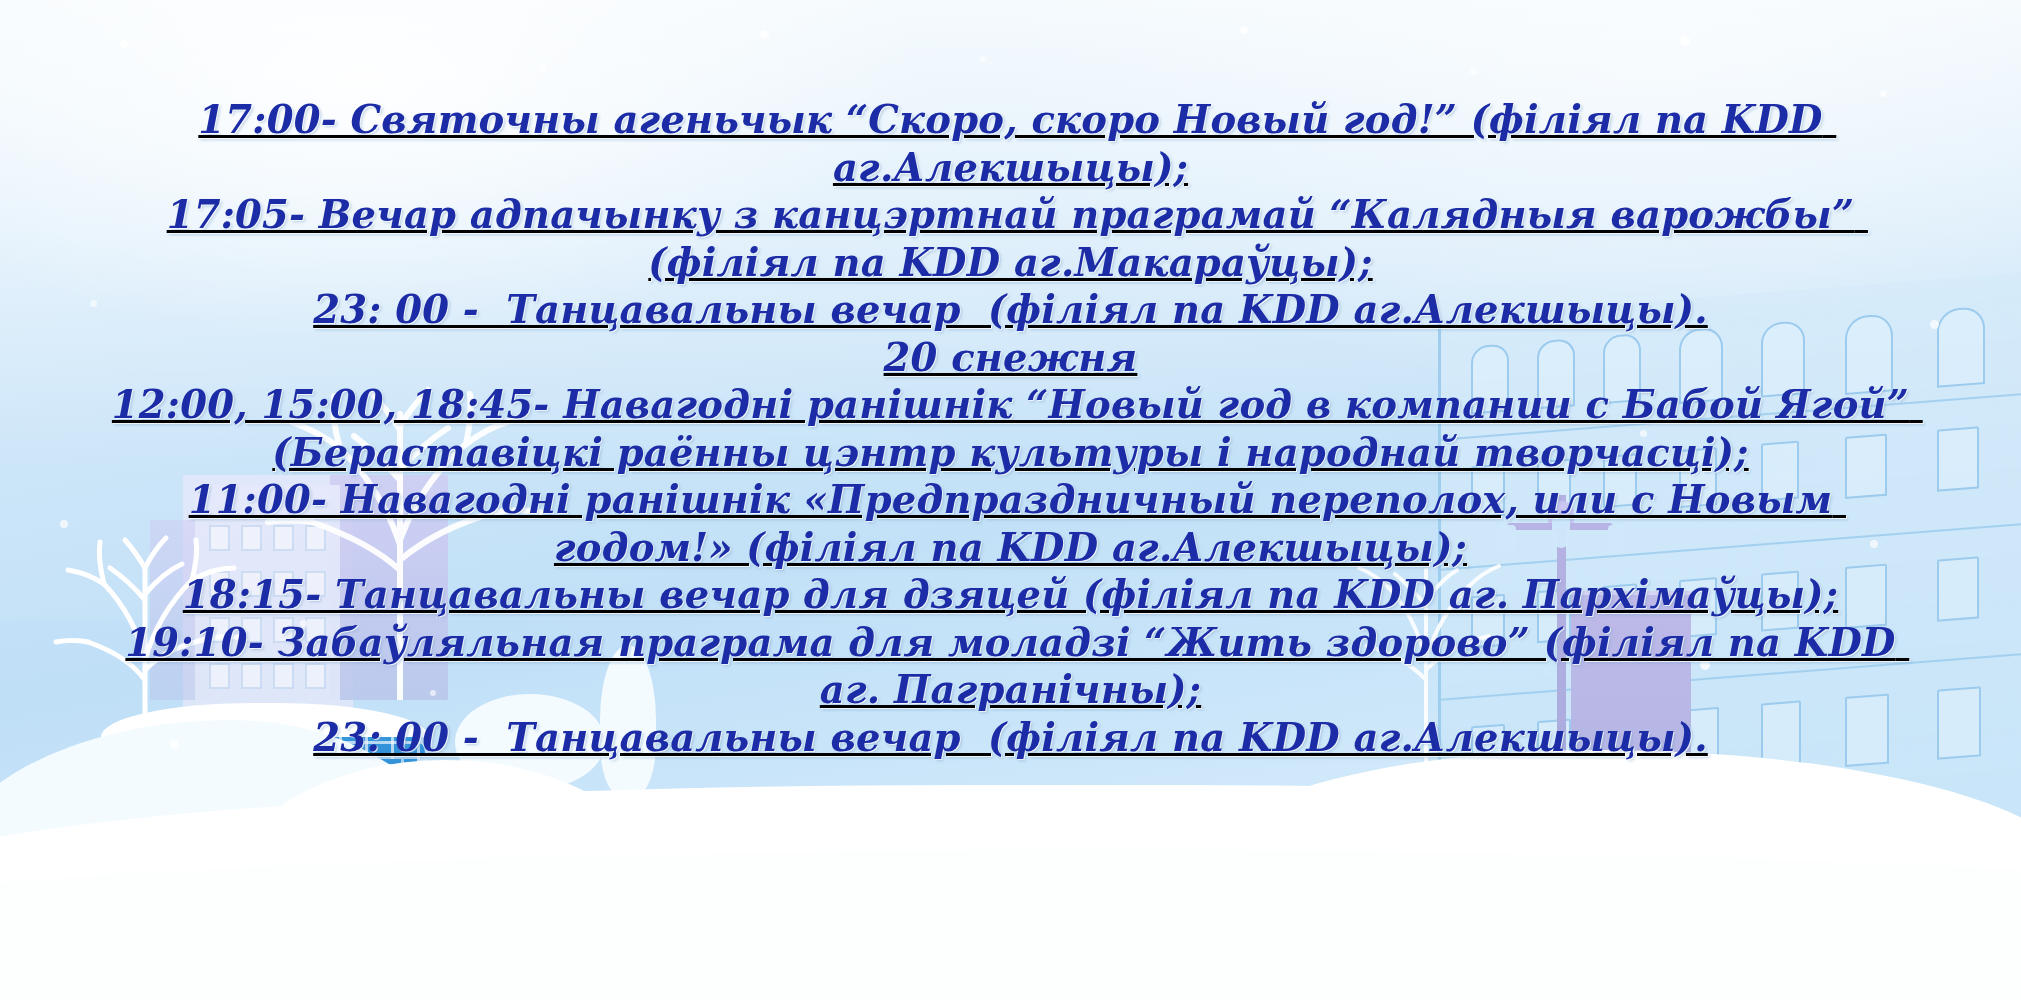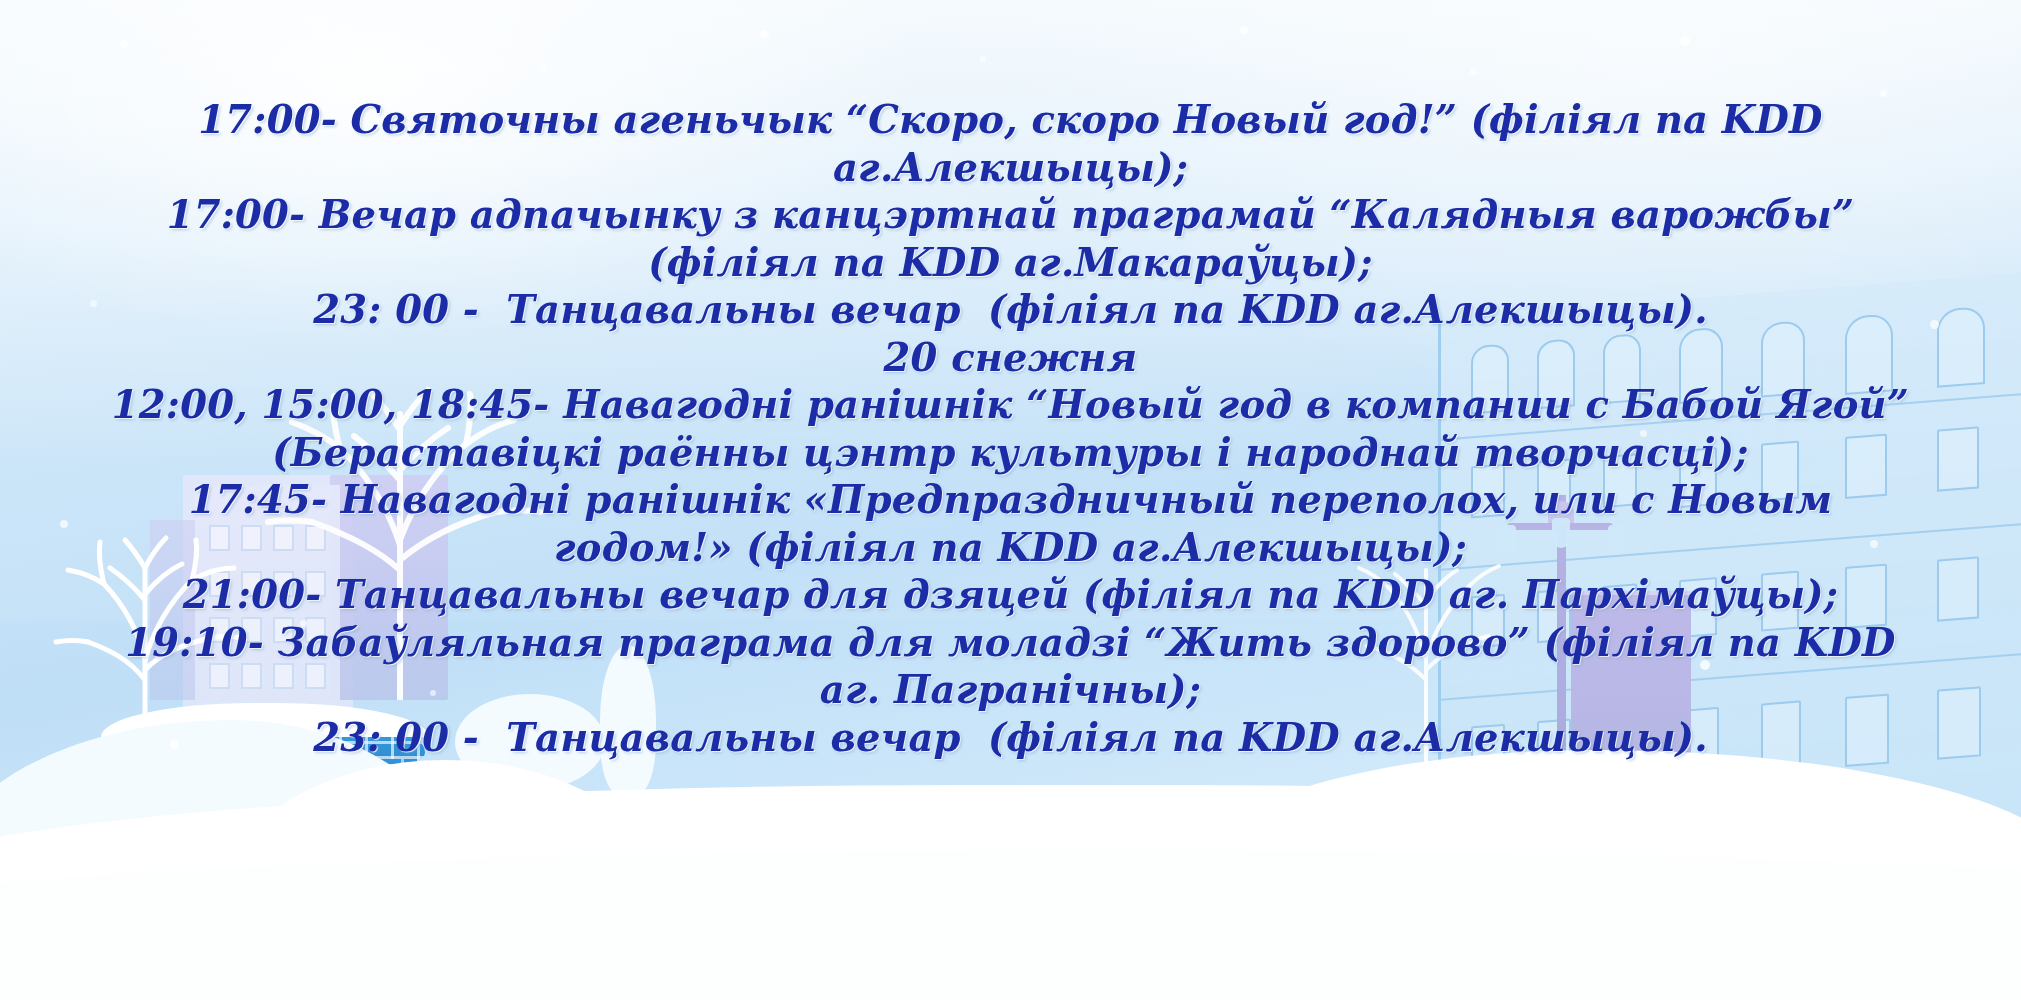--- a/index.html
+++ b/index.html
@@ -116,20 +116,21 @@
   .cone-tree{position:absolute;background:#f3fbff;border-radius:50% 50% 45% 45%;}
   
   .flake{position:absolute;border-radius:50%;background:#ffffff;opacity:.85;}
 
   
   #schedule{
     position:absolute;left:0;top:0;width:2021px;height:1000px;
     display:flex;flex-direction:column;align-items:center;
     padding-top:96px;box-sizing:border-box;
     pointer-events:none;
+    text-decoration:underline;
   }
   .line{
     width:1820px;text-align:center;
     font-family:"DejaVu Serif", serif;
     font-style:italic;font-weight:700;
     font-size:38.5px;line-height:47.5px;
     color:#1b2ca6;
     letter-spacing:.2px;
     text-shadow:
       1px 1px 0 rgba(255,255,255,.75),
@@ -317,23 +318,23 @@
     <div class="flake" style="left:90px;top:300px;width:7px;height:7px;opacity:.6;"></div>
     <div class="flake" style="left:60px;top:520px;width:8px;height:8px;opacity:.7;"></div>
     <div class="flake" style="left:300px;top:620px;width:7px;height:7px;opacity:.65;"></div>
     <div class="flake" style="left:170px;top:740px;width:9px;height:9px;opacity:.75;"></div>
     <div class="flake" style="left:430px;top:690px;width:6px;height:6px;opacity:.6;"></div>
     <div class="flake" style="left:620px;top:800px;width:8px;height:8px;opacity:.7;"></div>
   </div>
 
   <div id="schedule">
     <div class="line">17:00- Святочны агеньчык “Скоро, скоро Новый год!” (філіял па KDD аг.Алекшыцы);</div>
-    <div class="line">17:00- Вечар адпачынку з канцэртнай праграмай “Калядныя варожбы” (філіял па KDD аг.Макараўцы);</div>
+    <div class="line">17:05- Вечар адпачынку з канцэртнай праграмай “Калядныя варожбы” (філіял па KDD аг.Макараўцы);</div>
     <div class="line">23: 00 -  Танцавальны вечар  (філіял па KDD аг.Алекшыцы).</div>
     <div class="line">20 снежня</div>
     <div class="line">12:00, 15:00, 18:45- Навагодні ранішнік “Новый год в компании с Бабой Ягой” (Бераставіцкі раённы цэнтр культуры і народнай творчасці);</div>
-    <div class="line">17:45- Навагодні ранішнік «Предпраздничный переполох, или с Новым годом!» (філіял па KDD аг.Алекшыцы);</div>
-    <div class="line">21:00- Танцавальны вечар для дзяцей (філіял па KDD аг. Пархімаўцы);</div>
+    <div class="line">11:00- Навагодні ранішнік «Предпраздничный переполох, или с Новым годом!» (філіял па KDD аг.Алекшыцы);</div>
+    <div class="line">18:15- Танцавальны вечар для дзяцей (філіял па KDD аг. Пархімаўцы);</div>
     <div class="line">19:10- Забаўляльная праграма для моладзі “Жить здорово” (філіял па KDD аг. Пагранічны);</div>
     <div class="line">23: 00 -  Танцавальны вечар  (філіял па KDD аг.Алекшыцы).</div>
   </div>
 
 </div>
 
 </body></html>

